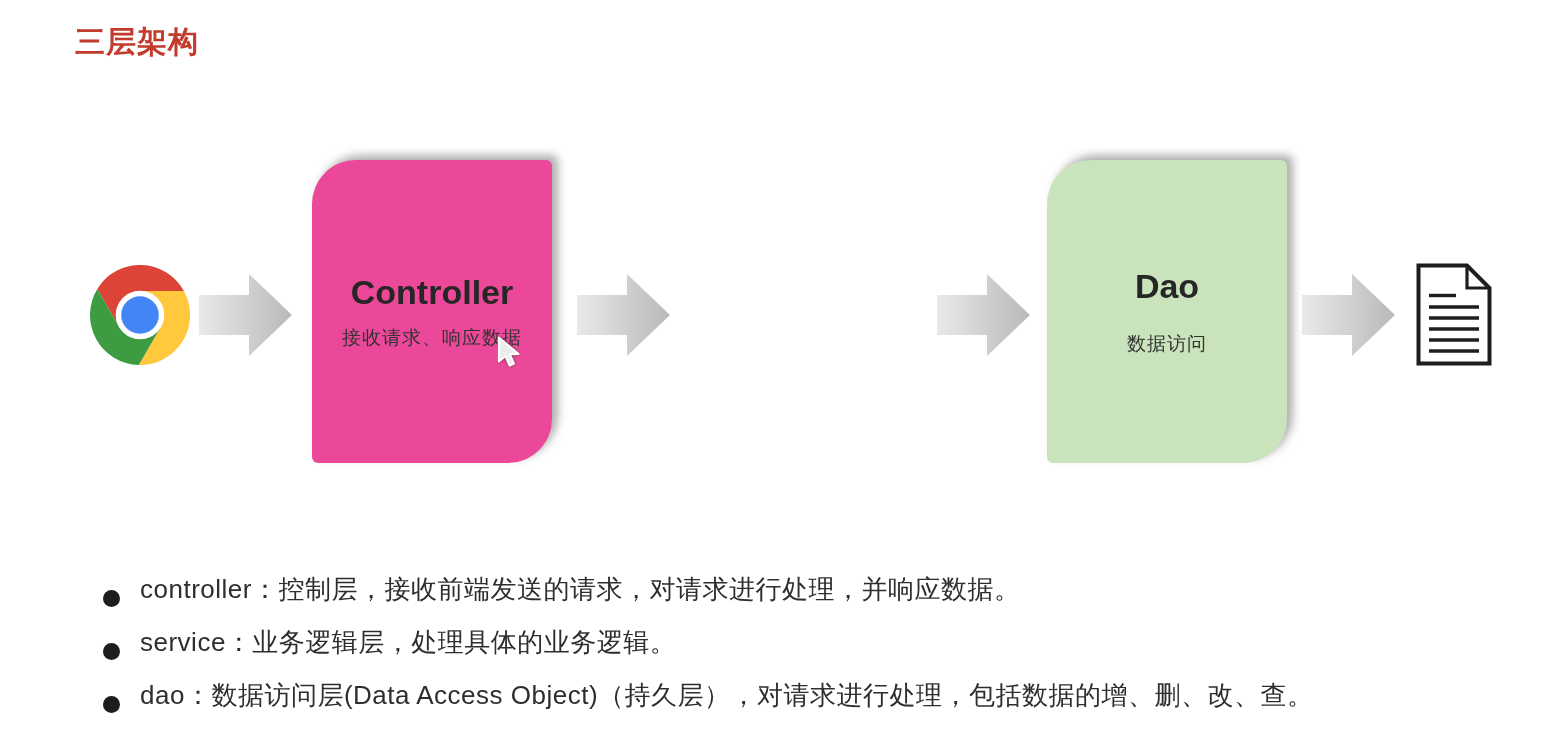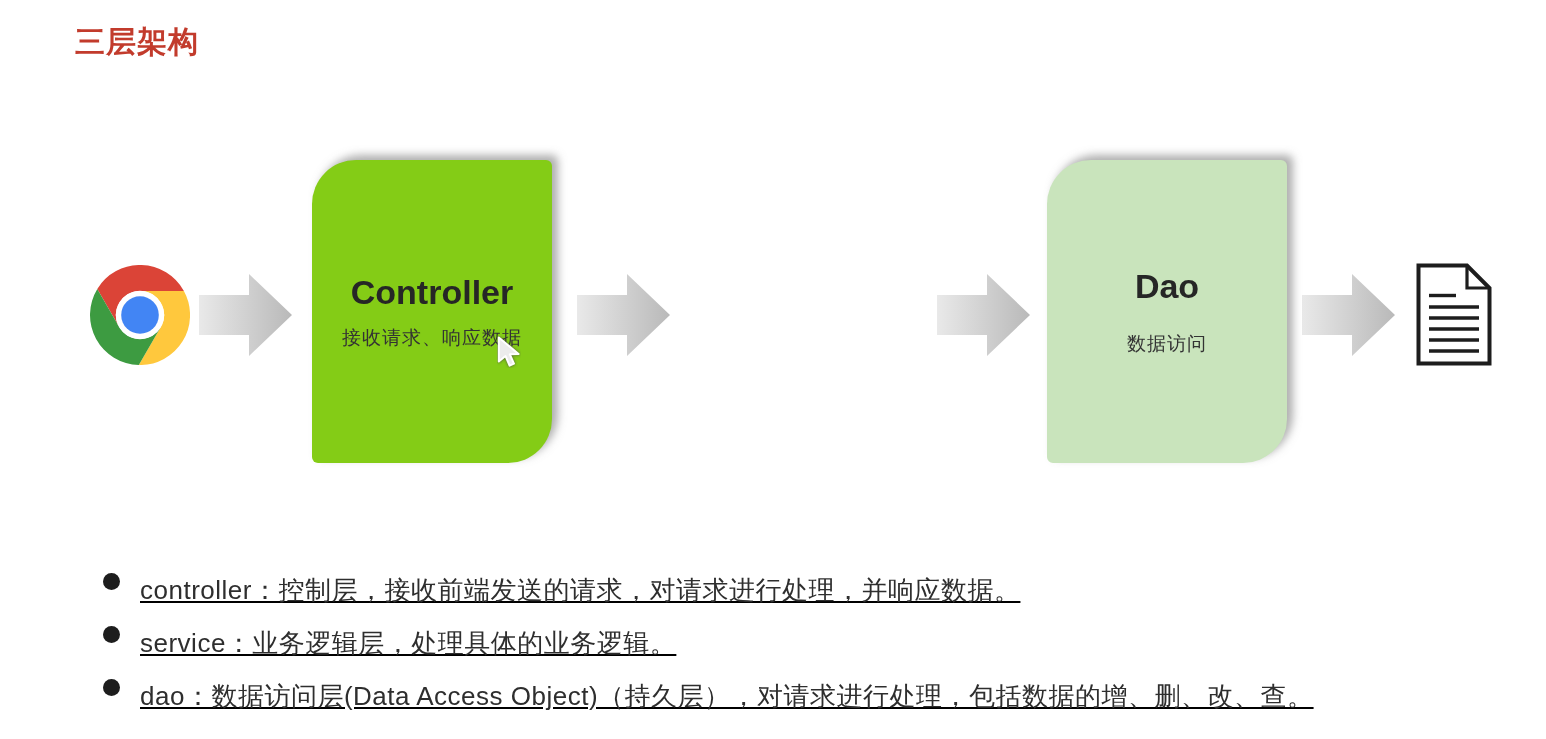--- a/index.html
+++ b/index.html
@@ -27,21 +27,21 @@
   .chrome-wrap { position:absolute; left:90px;  top:265px; width:100px; height:100px; }
   .doc-wrap    { position:absolute; left:1415px; top:262px; width:78px;  height:105px; }
   .arrow       { position:absolute; top:274px; width:93px; height:82px; }
   #arrow-1 { left:199px; }
   #arrow-2 { left:577px; }
   #arrow-3 { left:937px; }
   #arrow-4 { left:1302px; }
   .cursor-wrap { position:absolute; left:497px; top:336px; width:24px; height:32px; }
   
   .notes { position:absolute; left:103px; top:573px; margin:0; padding:0; list-style:none; }
-  .notes li { display:flex; align-items:flex-start; height:34px; margin-bottom:19px;text-decoration:underline; }
+  .notes li { display:flex; align-items:flex-end; height:34px; margin-bottom:19px; }
   .note-dot { flex:none; width:17px; height:17px; border-radius:50%; background:#1d1d1d; margin-right:20px; }
   .note-text { font-size:26px; color:#2e2e2e; letter-spacing:0.5px; white-space:nowrap; }
   svg { display:block; width:100%; height:100%; }
   .hidden-defs { position:absolute; width:0; height:0; overflow:hidden; }
 </style>
 </head>
 <body>
 
 <div class="slide">
 
@@ -81,21 +81,21 @@
     <svg viewBox="0 0 93 82">
         <use href="#blockArrow"></use>
       </svg>
   </div>
   <div class="arrow" id="arrow-4">
     <svg viewBox="0 0 93 82">
         <use href="#blockArrow"></use>
       </svg>
   </div>
 
-  <div class="layer-box" id="box-controller" style="background-color: #84cc16;">
+  <div class="layer-box" id="box-controller" style="background-color: #ec4899;">
     <div class="layer-name">Controller</div>
     <div class="layer-desc">接收请求、响应数据</div>
   </div>
 
 
   <div class="layer-box" id="box-dao" style="background-color: rgb(201, 228, 188);">
     <div class="layer-name">Dao</div>
     <div class="layer-desc">数据访问</div>
   </div>
 

